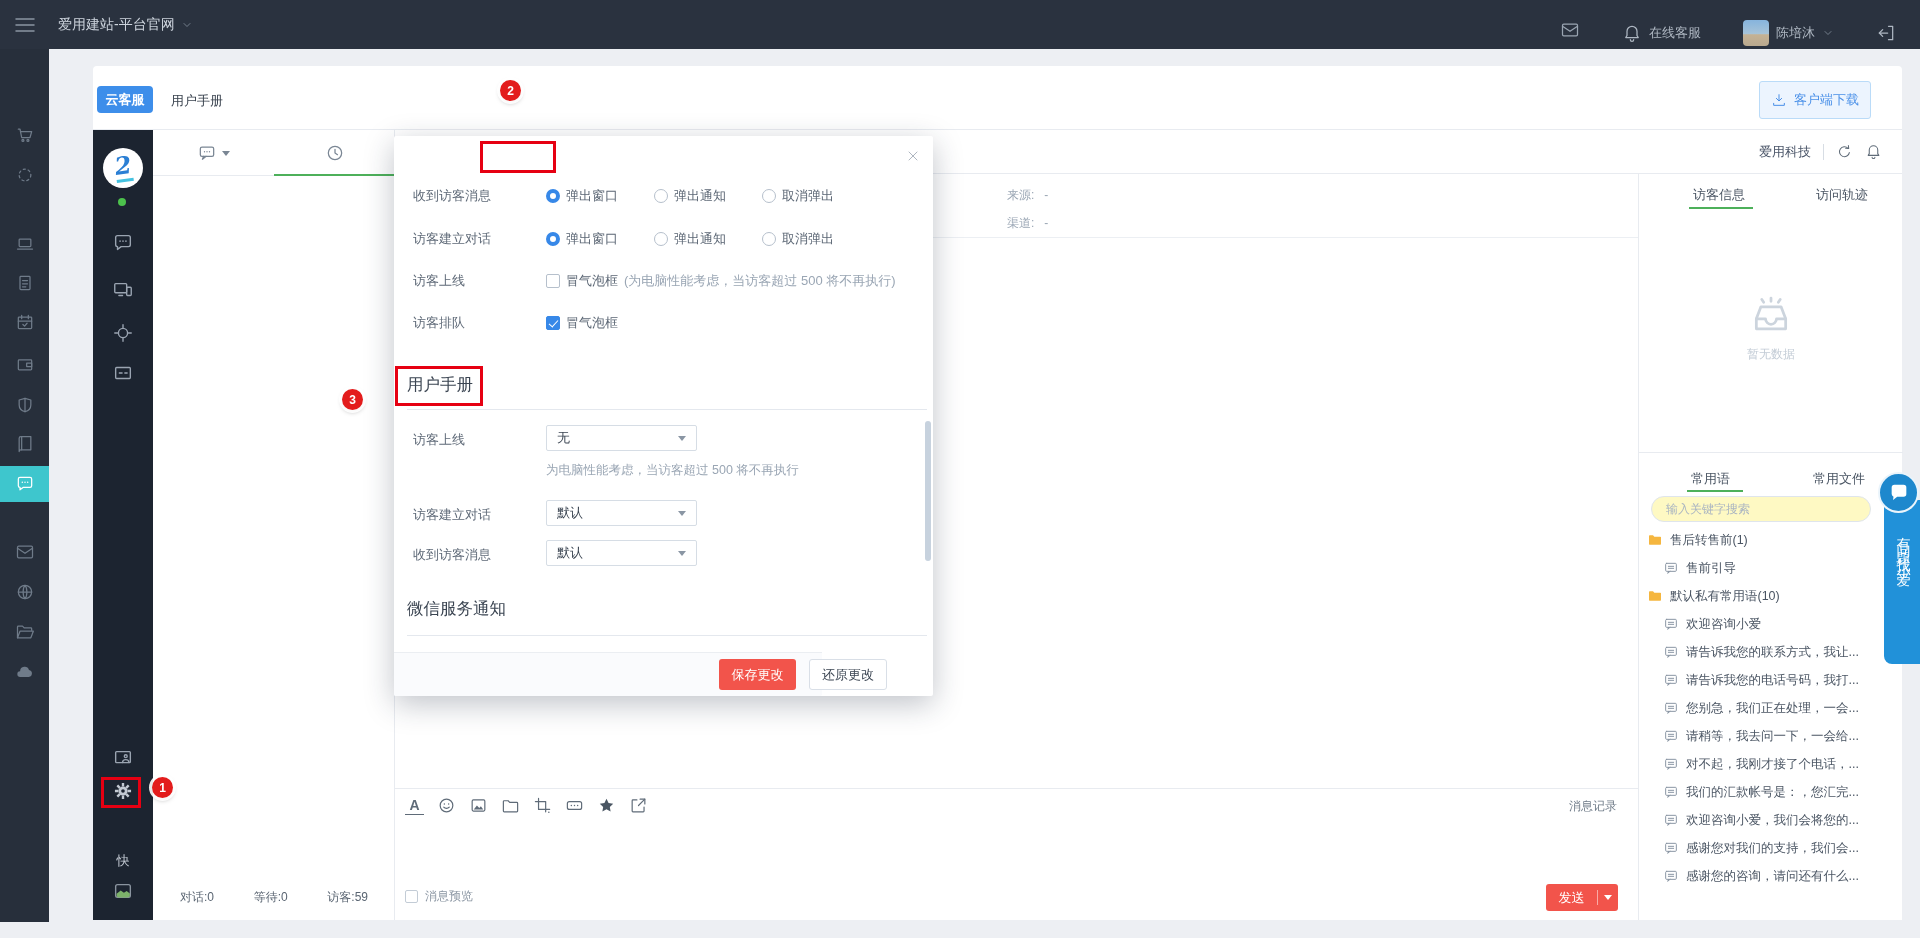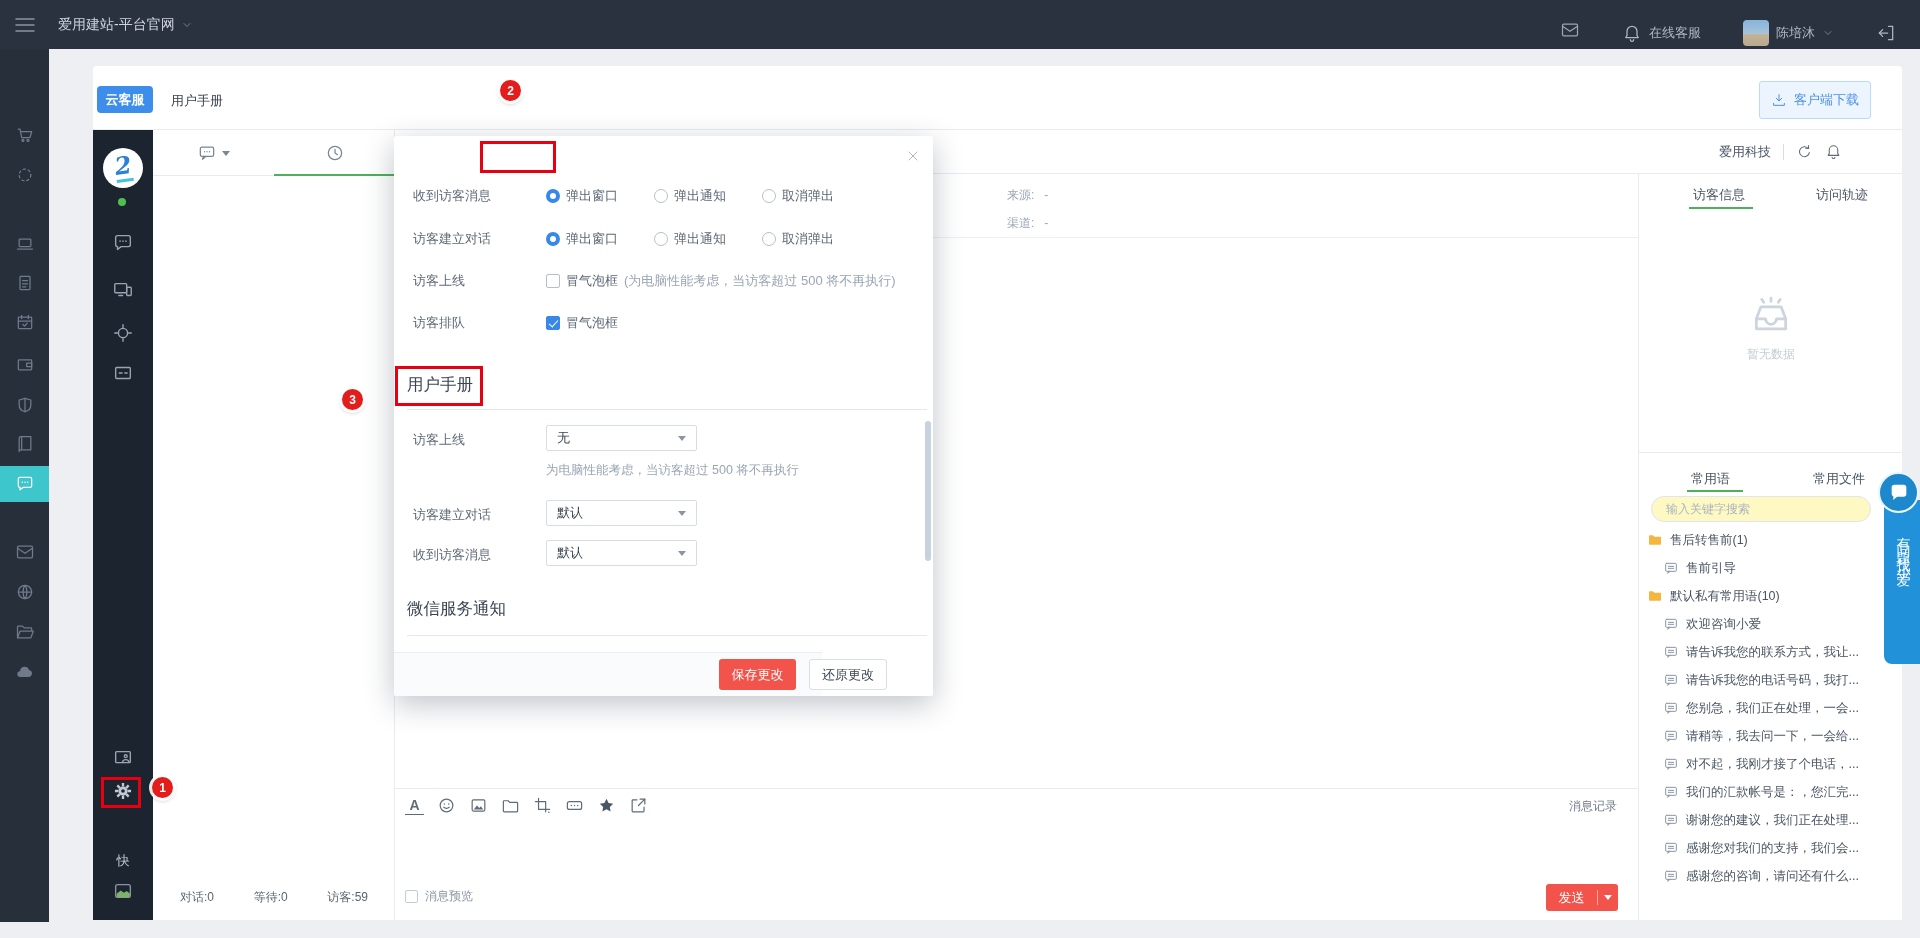--- a/index.html
+++ b/index.html
@@ -47,21 +47,21 @@
   
   .chatlist { position:absolute; left:60px; top:64px; width:242px; height:790px; border-right:1px solid #e8ebf0; }
   .cl-header { position:absolute; left:0; top:0; width:242px; height:46px; border-bottom:1px solid #e8ebf0; }
   .cl-tab { position:absolute; top:0; height:46px; display:flex; align-items:center; justify-content:center; gap:5px; color:#7a8694; cursor:pointer; }
   .cl-tab svg { width:20px; height:20px; }
   .cl-underline { position:absolute; left:121px; top:44px; width:121px; height:2px; background:#4db05a; }
   .caret-dn { width:0; height:0; border-left:4px solid transparent; border-right:4px solid transparent; border-top:5px solid #7a8694; }
   .cl-stats { position:absolute; left:0; bottom:14px; width:242px; display:flex; padding:0 27px; justify-content:space-between; color:#5a6572; font-size:12px; }
 
   
-  .ca-header { position:absolute; left:302px; top:64px; width:1507px; height:44px; border-bottom:1px solid #e8ebf0; display:flex; align-items:center; justify-content:flex-end; padding-right:60px; gap:12px; color:#4a5568; }
+  .ca-header { position:absolute; left:302px; top:64px; width:1507px; height:44px; border-bottom:1px solid #e8ebf0; display:flex; align-items:center; justify-content:flex-end; padding-right:20px; gap:12px; color:#4a5568; }
   .ca-header .divider { width:1px; height:16px; background:#d7dde4; }
   .ca-header svg { width:17px; height:17px; color:#5f6b78; cursor:pointer; }
   .ca-company { font-size:13px; }
 
   
   .chatarea { position:absolute; left:302px; top:108px; width:1243px; height:746px; }
   .src-block { position:absolute; left:0; top:0; width:1243px; height:64px; border-bottom:1px solid #eceff3; }
   .src-line { position:absolute; left:612px; font-size:12px; color:#9aa6b4; }
   .src-line .v { margin-left:10px; color:#9aa6b4; }
   .composer-top { position:absolute; left:0; top:614px; width:1243px; border-top:1px solid #e8ebf0; height:0; }
@@ -634,21 +634,21 @@
         <div class="tree-row item">
             <svg class="ic">
               <use href="#i-note"></use>
             </svg>
             <span class="tree-label">我们的汇款帐号是：，您汇完...</span>
           </div>
         <div class="tree-row item">
             <svg class="ic">
               <use href="#i-note"></use>
             </svg>
-            <span class="tree-label">谢谢您的建议，我们正在处理...</span>
+            <span class="tree-label">欢迎咨询小爱，我们会将您的...</span>
           </div>
         <div class="tree-row item">
             <svg class="ic">
               <use href="#i-note"></use>
             </svg>
             <span class="tree-label">感谢您对我们的支持，我们会...</span>
           </div>
         <div class="tree-row item">
             <svg class="ic">
               <use href="#i-note"></use>

